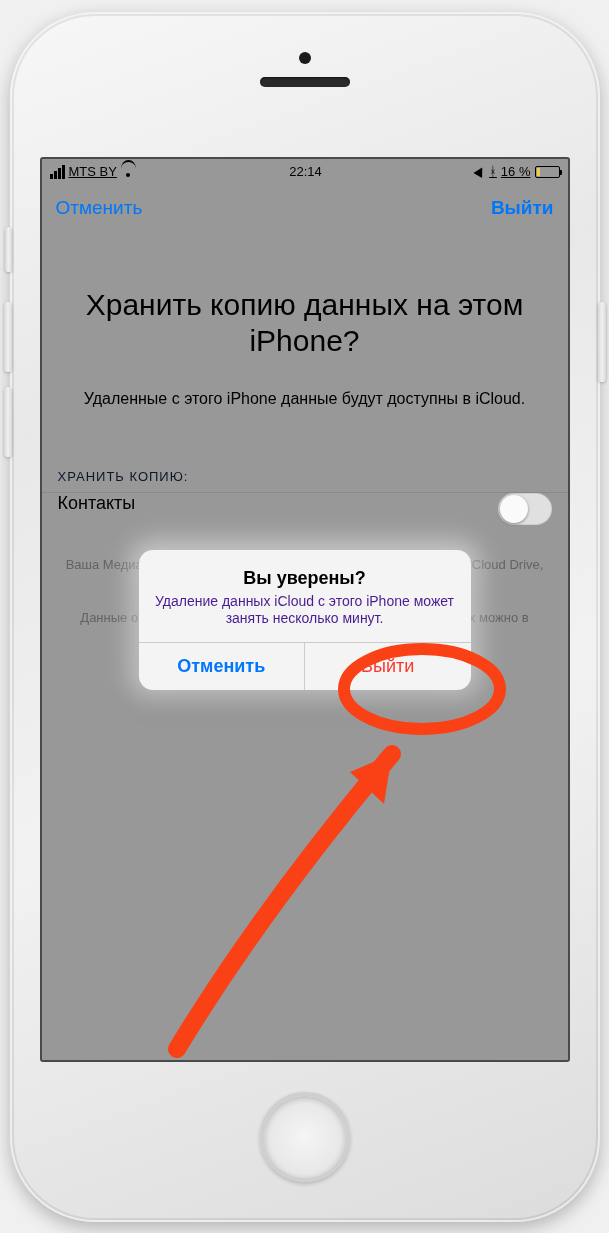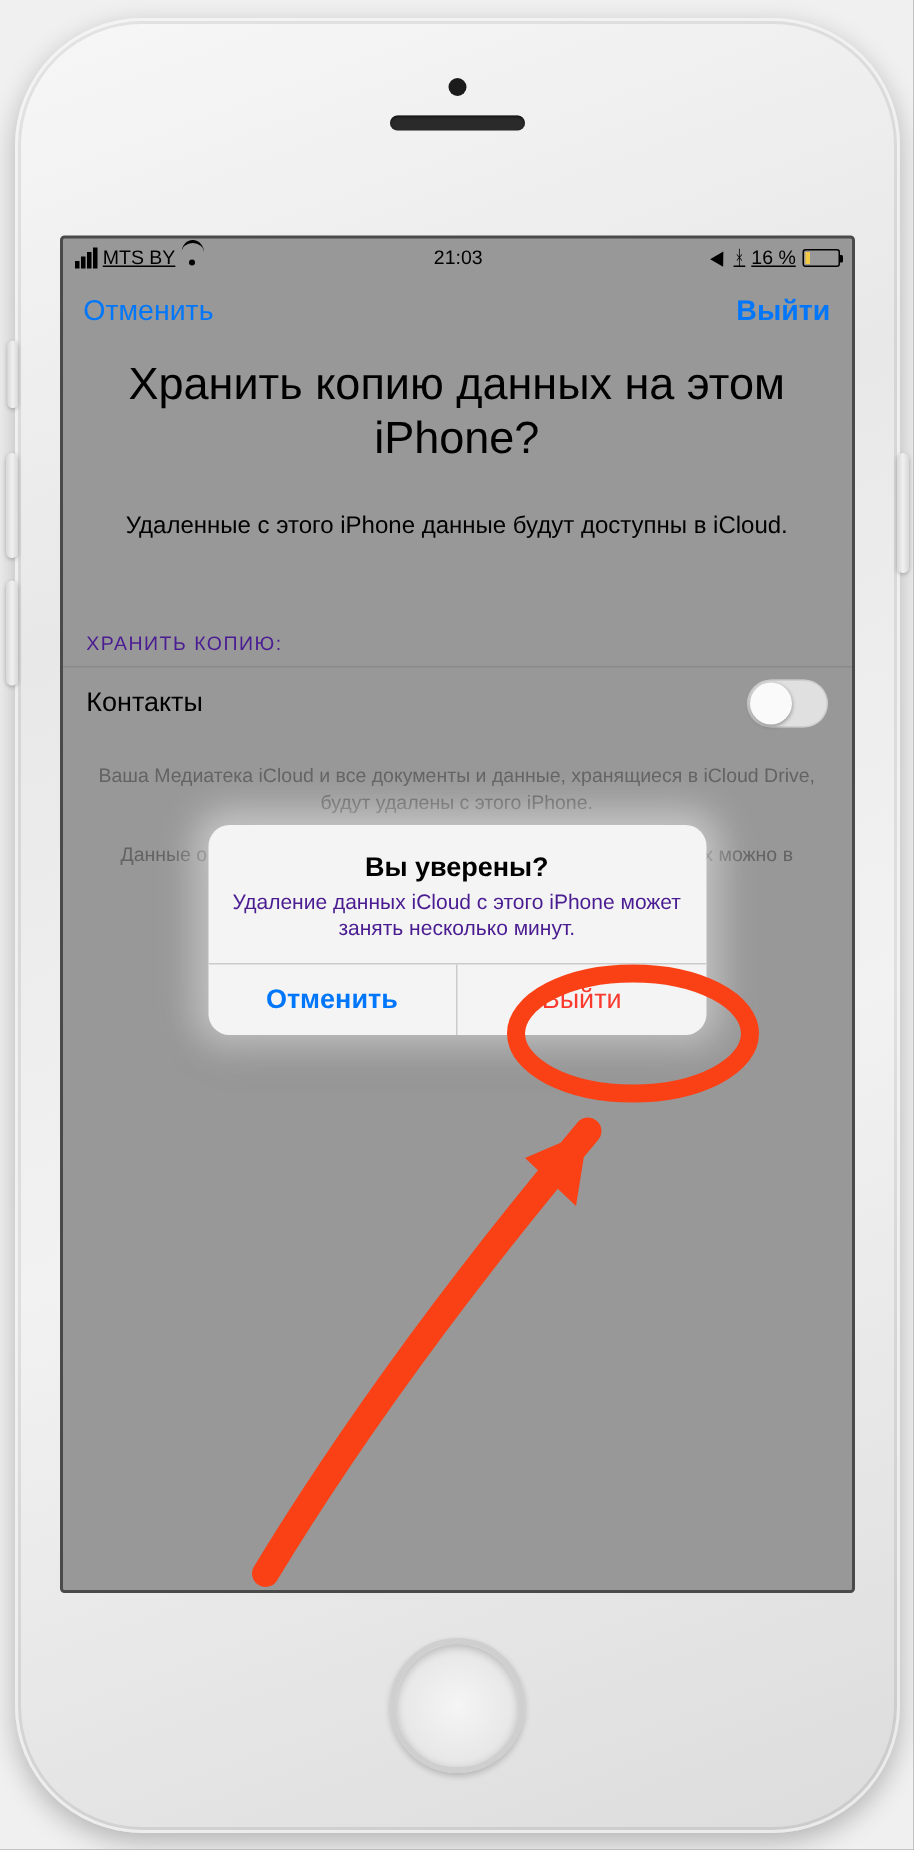--- a/index.html
+++ b/index.html
@@ -49,25 +49,25 @@
     .loc-arrow { width:0; height:0; border-left:5px solid transparent; border-right:5px solid transparent; border-bottom:9px solid #000; transform:rotate(30deg); }
     .batt { width:25px; height:12px; border:1px solid #000; border-radius:2px; position:relative; }
     .batt::after { content:""; position:absolute; right:-3px; top:3px; width:2px; height:5px; background:#000; border-radius:0 1px 1px 0; }
     .batt .fill { position:absolute; left:1px; top:1px; bottom:1px; width:16%; background:#f7ce46; }
 
     .nav { display:flex; justify-content:space-between; align-items:center; height:46px; padding:0 14px; }
     .nav-btn { color:#007aff; font-size:19px; background:none; border:none; cursor:pointer; }
     .nav-btn.bold { font-weight:600; }
 
     .title-block { padding:8px 26px 0; text-align:center; }
-    .page-title { font-size:30px; font-weight:400; line-height:1.22; color:#000; }
+    .page-title { font-size:30px; font-weight:400; line-height:1.22; color:#000;margin-top:48px; }
     .page-sub { margin-top:28px; font-size:16px; color:#000; line-height:1.35;text-align:center; }
 
-    .section-label { margin-top:60px; font-size:13px; letter-spacing:1px; color:#4c1d95; padding:0 16px 8px; text-transform:uppercase; }
-    .row { height:48px; display:flex; align-items:center; justify-content:space-between; padding:0 16px; border-top:1px solid rgba(0,0,0,.1); font-size:18px; color:#000; }
+    .section-label { margin-top:60px; font-size:13px; letter-spacing:1px; color:#0f172a; padding:0 16px 8px; text-transform:uppercase; }
+    .row { height:48px; display:flex; justify-content:space-between; padding:0 16px; border-top:1px solid rgba(0,0,0,.1); font-size:18px; color:#000; }
     .row:last-of-type { border-bottom:1px solid rgba(0,0,0,.1); }
     .toggle { width:54px; height:32px; background:#e5e5e5; border-radius:16px; position:relative; box-shadow:inset 0 0 0 1px rgba(0,0,0,.08); }
     .toggle::after { content:""; position:absolute; left:2px; top:2px; width:28px; height:28px; background:#fff; border-radius:50%; box-shadow:0 1px 3px rgba(0,0,0,.4); }
 
     .footer-text { font-size:13px; color:#656565; text-align:center; padding:16px 20px 0; line-height:1.4; }
 
     
     .alert {
       position:absolute; left:50%; top:391px; transform:translateX(-50%);
       width:332px; background:#f9f9f9; border-radius:14px;
@@ -102,21 +102,21 @@
       <div class="left">
         <span class="sig">
             <i></i>
             <i></i>
             <i></i>
             <i></i>
           </span>
         <span>MTS BY</span>
         <span class="wifi"></span>
       </div>
-      <div>21:03</div>
+      <div>22:14</div>
       <div class="right">
         <span class="loc-arrow"></span>
         <span class="bt">ᚼ</span>
         <span>16 %</span>
         <span class="batt">
             <span class="fill"></span>
           </span>
       </div>
     </div>
 

